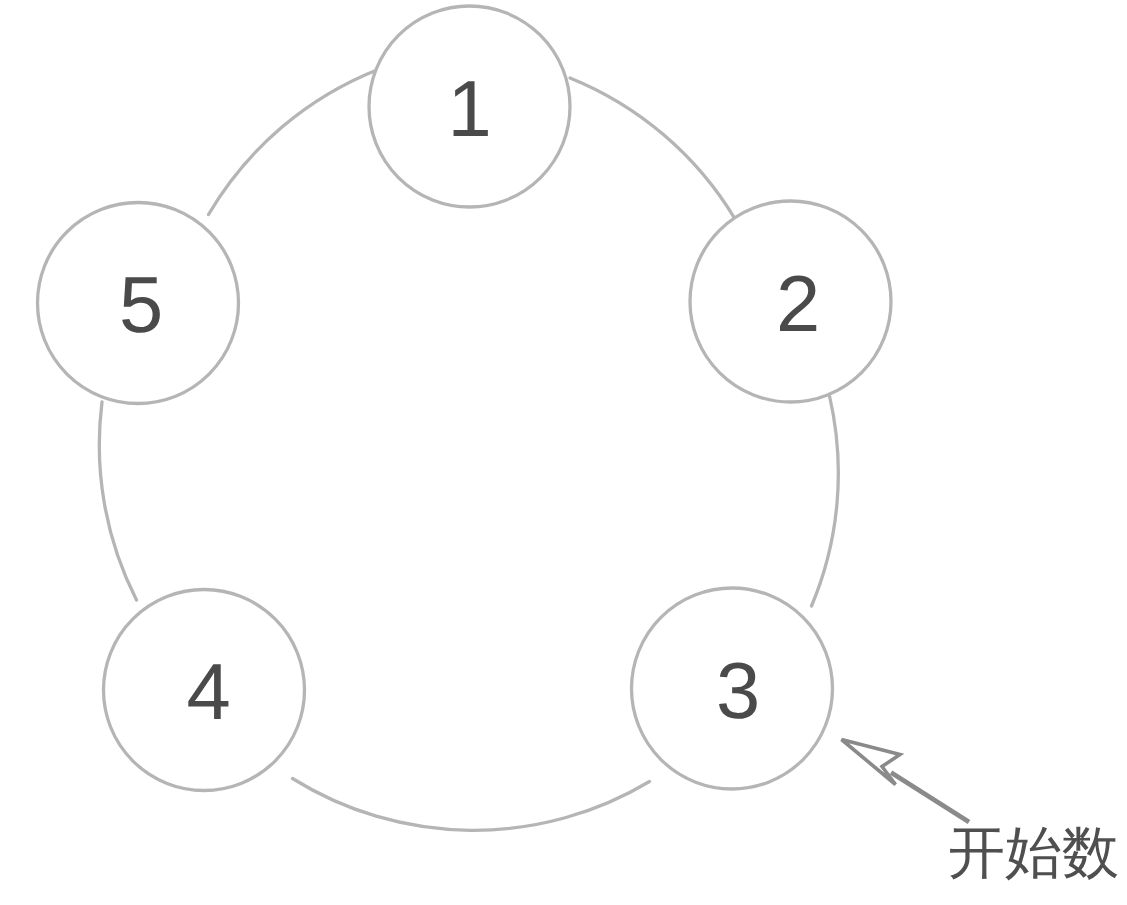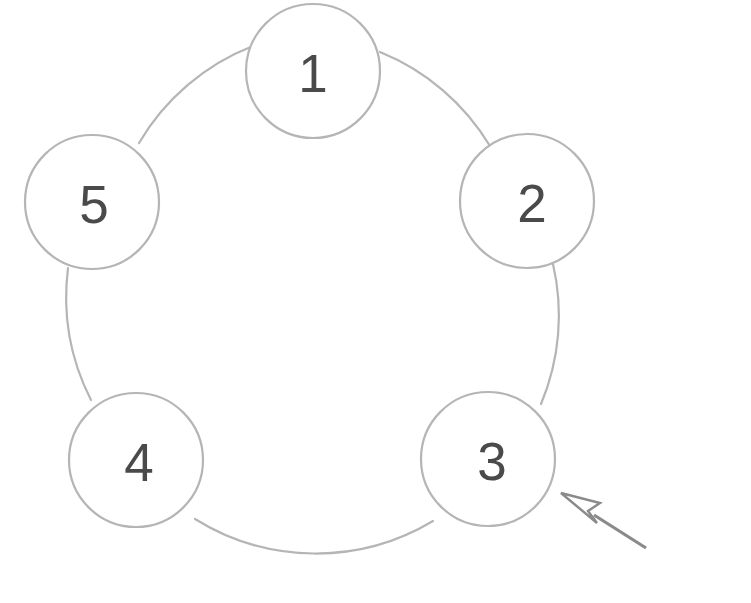--- a/index.html
+++ b/index.html
@@ -106,14 +106,15 @@
       </g>
     </g>
 
     <g>
       <line class="arrow-shaft" x1="646" y1="548" x2="594" y2="515"></line>
       <path class="arrow-head" d="M 561 493 L 600 503 L 588 511 L 597 523 Z"></path>
     </g>
 
   </svg>
 
+  <div class="annotation-text">开始数</div>
 
 </div>
 
 </body></html>

